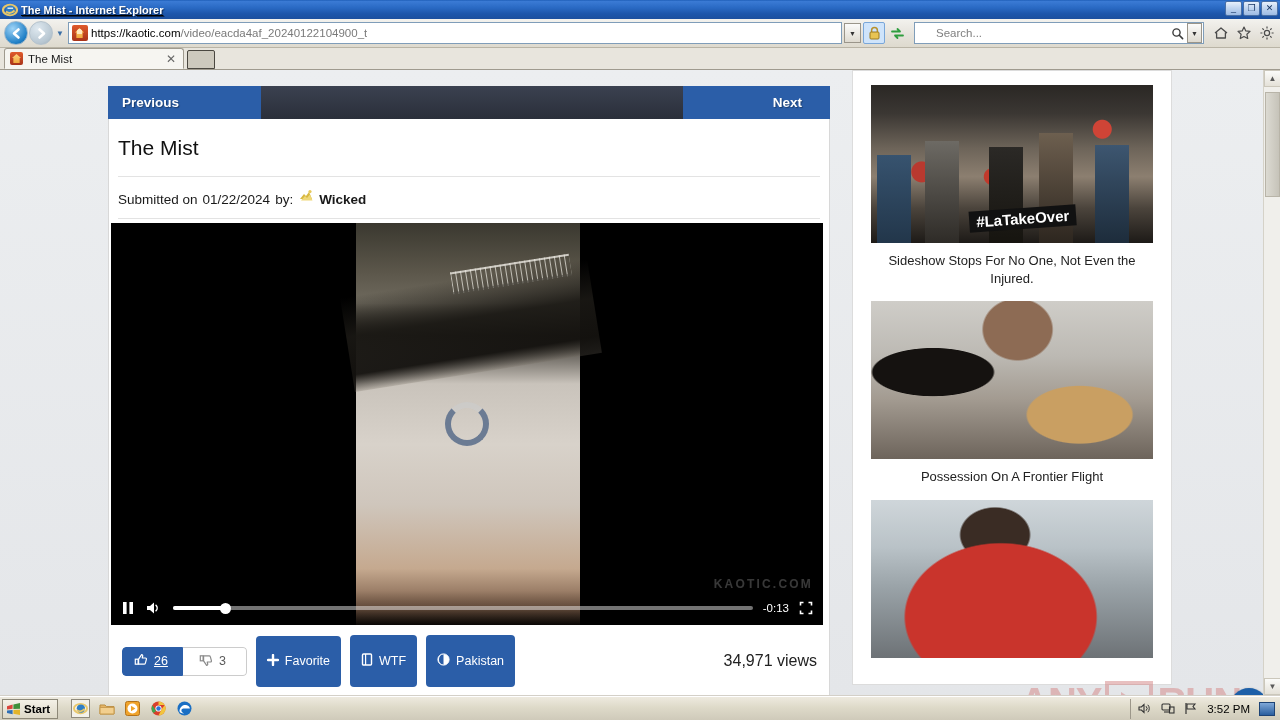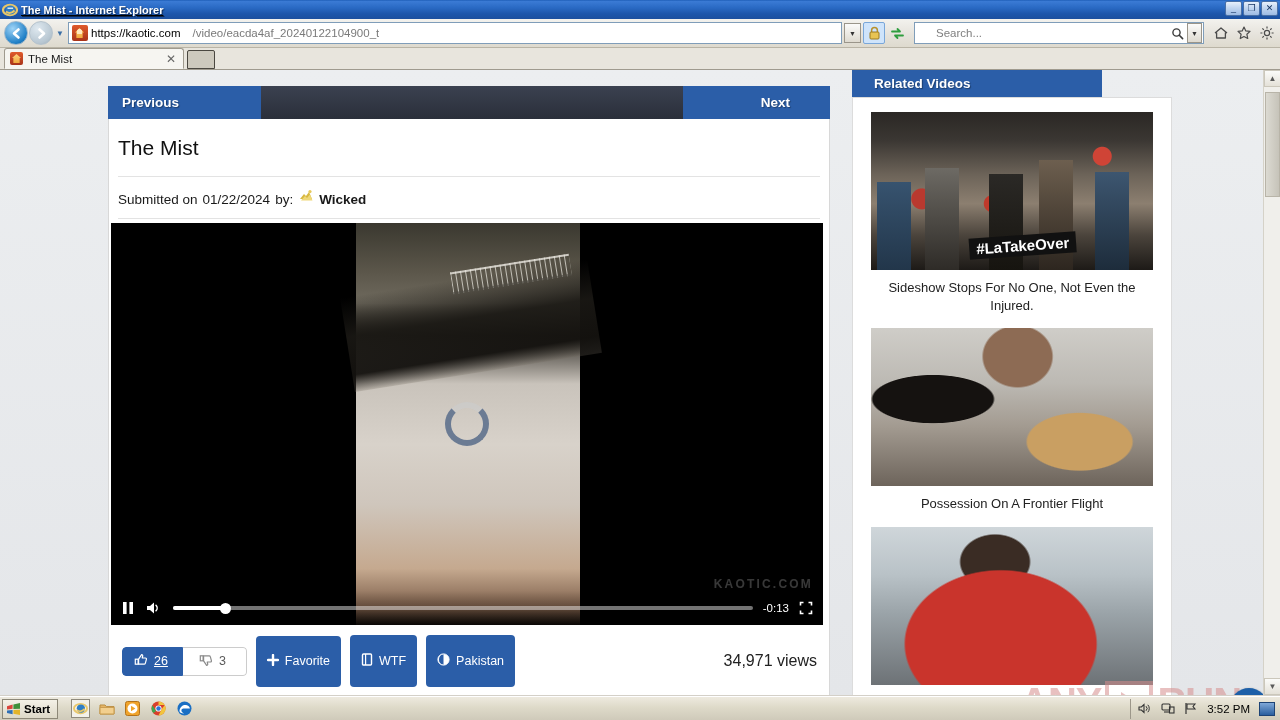--- a/index.html
+++ b/index.html
@@ -65,21 +65,21 @@
     border-radius: 2px; position: relative;
   }
   .addr-icon::after{
     content:""; position:absolute; left:3px; top:3px; width:9px; height:10px;
     background:
       radial-gradient(circle at 50% 35%, #ffe9c0 0 3px, transparent 3px),
       linear-gradient(180deg,#ffd27f,#f0a83c);
     clip-path: polygon(50% 0,100% 45%,85% 45%,85% 100%,15% 100%,15% 45%,0 45%);
   }
   .addr-text { font-size: 11.5px; color: #000; white-space: nowrap; overflow: hidden; }
-  .addr-text .dim { color: #7a7a7a; margin-left: 12px; }
+  .addr-text .dim { color: #7a7a7a; }
   .addr-drop {
     width: 17px; height: 20px; flex: none; margin-right: 1px;
     background: linear-gradient(180deg,#fbfbfa,#dedad0);
     border: 1px solid #9a958a;
     display: flex; align-items: center; justify-content: center;
     font-size: 7px; color: #333;
   }
   .tool-sq {
     width: 22px; height: 22px; flex:none; margin-left:1px;
     display:flex; align-items:center; justify-content:center;
@@ -139,21 +139,21 @@
   .leftcol { position: absolute; left: 108px; top: 16px; width: 722px; }
   .navstrip { display: flex; height: 33px; }
   .nav-prev {
     width: 153px; background: #2b5ea8; color: #fff; font-weight: bold; font-size: 13.5px;
     display: flex; align-items: center; padding-left: 14px;
     text-shadow: 1px 1px 1px rgba(0,0,0,.35);
   }
   .nav-mid { flex: 1; background: linear-gradient(180deg,#3b4150,#2a2f3a); }
   .nav-next {
     width: 147px; background: #2b5ea8; color: #fff; font-weight: bold; font-size: 13.5px;
-    display: flex; align-items: center; justify-content: flex-end; padding-right: 40px;
+    display: flex; align-items: center; justify-content: flex-end; padding-right: 28px;
     text-shadow: 1px 1px 1px rgba(0,0,0,.35);
   }
   .card { background: #fff; border: 1px solid #d8d8d8; border-top: none; }
   .video-title { font-size: 21px; color: #111; padding: 17px 0 16px 9px; font-weight: normal; }
   .card .divider { height: 1px; background: #e3e3e3; margin: 0 9px; }
   .submitted {
     font-size: 13.5px; color: #1a1a1a; padding: 11px 0 11px 9px;
     display: flex; align-items: flex-end; gap: 5px;
   }
   .submitter { font-weight: bold; }
@@ -546,21 +546,20 @@
       <div class="divider"></div>
 
       <div class="tagsrow">
         <span>Tags:</span>
         <span class="tag">mist</span>
       </div>
     </div>
   </div>
 
   <div class="rightcol">
-    <div class="rv-head">Related Videos</div>
     <div class="rv-body">
 
       <div class="rv-item">
         <div class="rv-thumb t1">
           <span class="fig" style="left:6px;height:88px;"></span>
           <span class="fig" style="left:54px;height:102px;background:linear-gradient(180deg,#6d6a64,#2e2b27);"></span>
           <span class="fig" style="left:118px;height:96px;background:linear-gradient(180deg,#2b2926,#16140f);"></span>
           <span class="fig" style="left:168px;height:110px;background:linear-gradient(180deg,#6d5f4f,#2d261f);"></span>
           <span class="fig" style="left:224px;height:98px;background:linear-gradient(180deg,#3d5670,#1d2c3b);"></span>
           <span class="lbl">#LaTakeOver</span>

